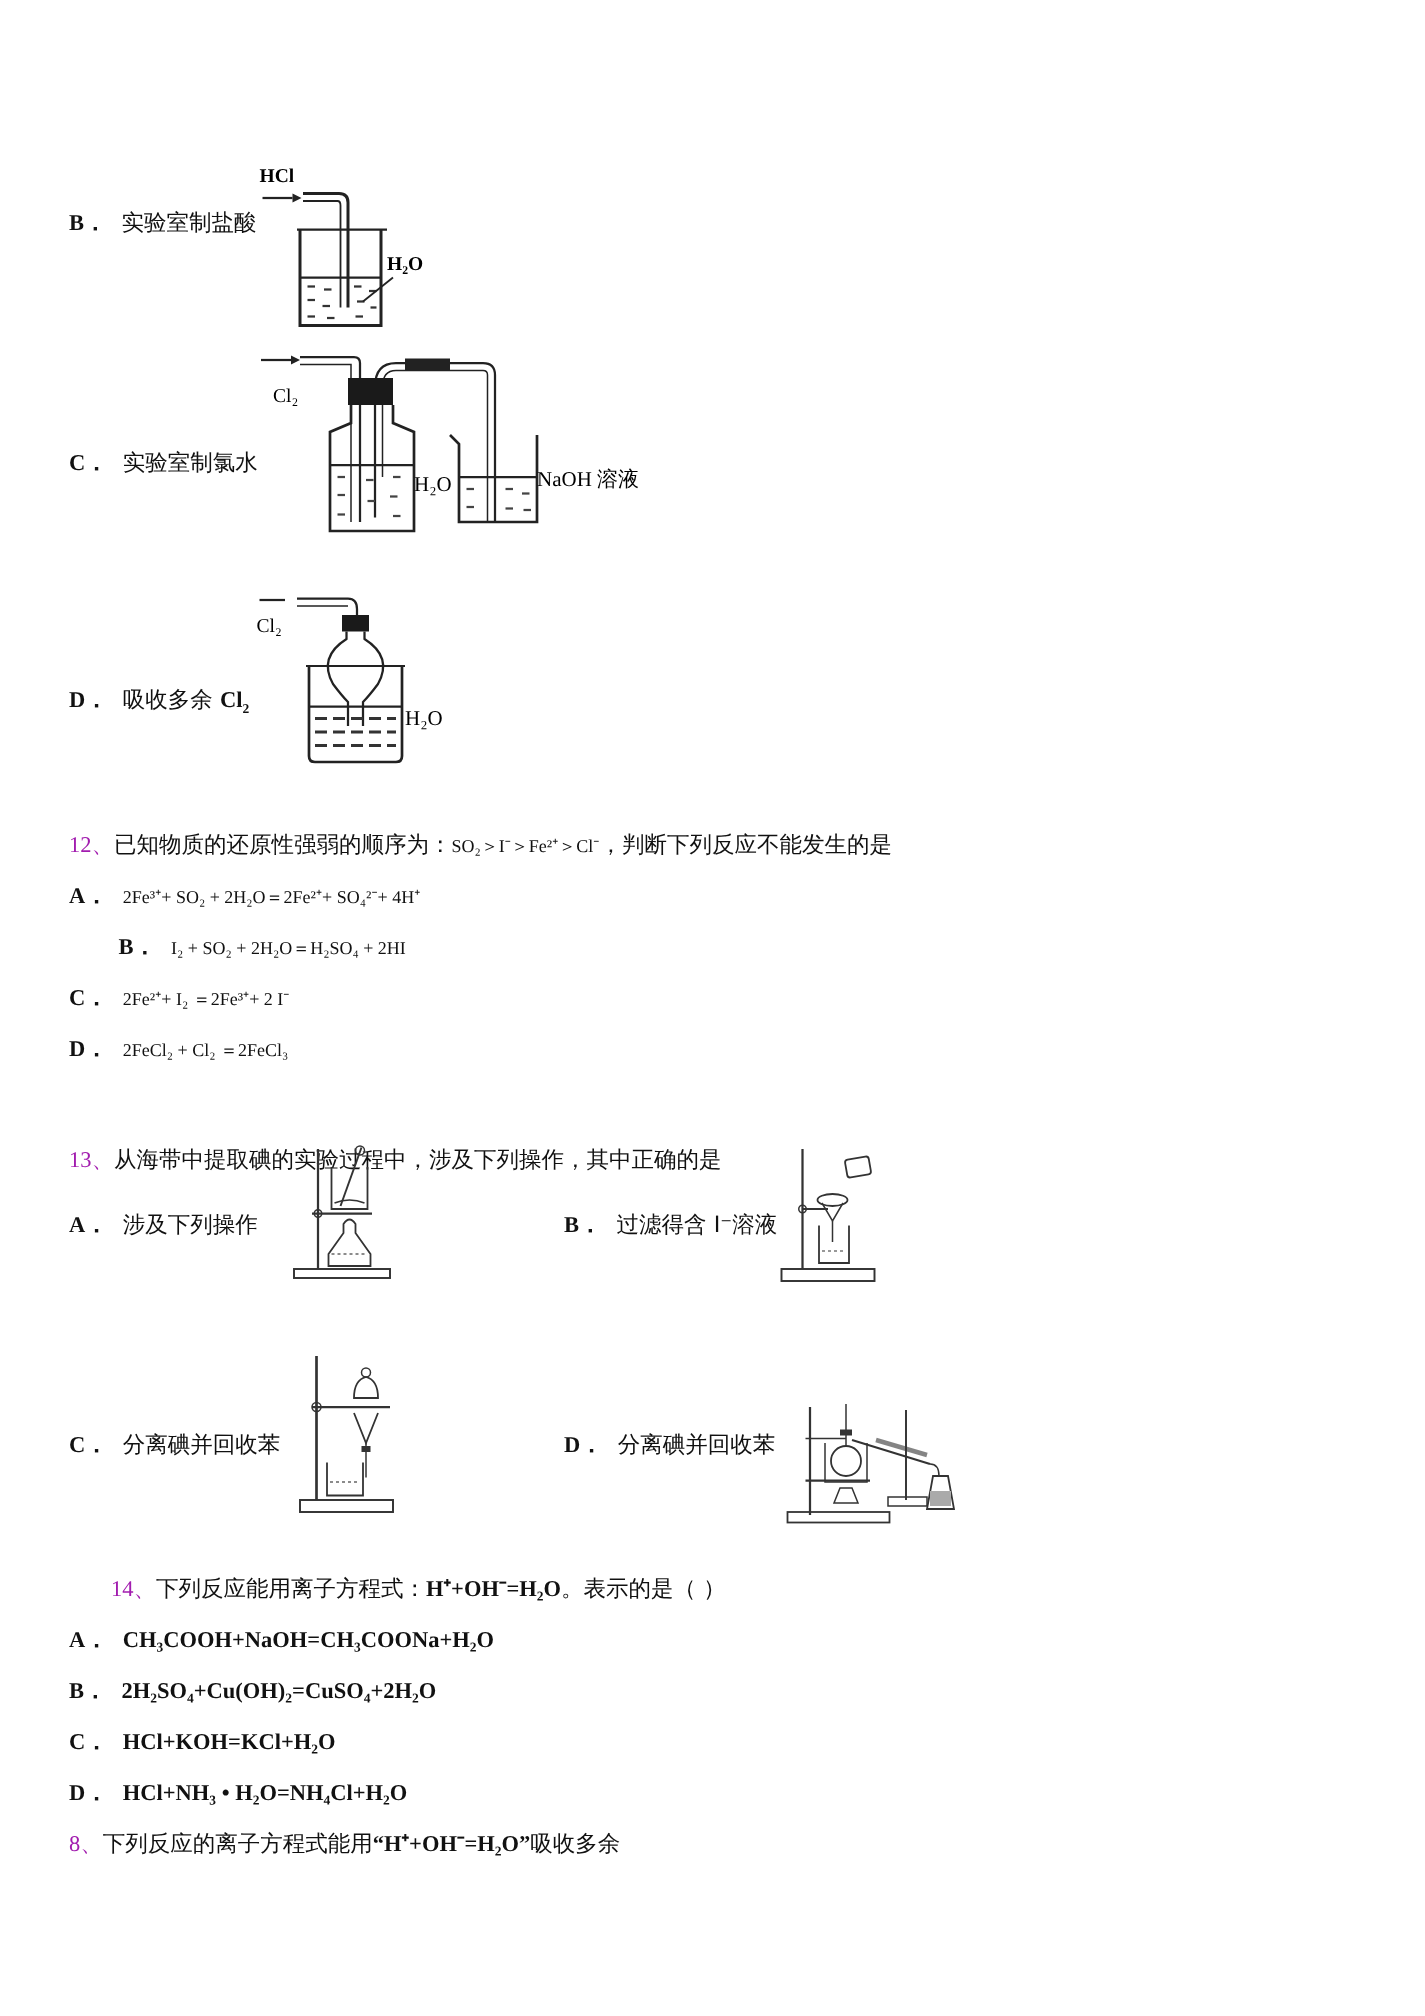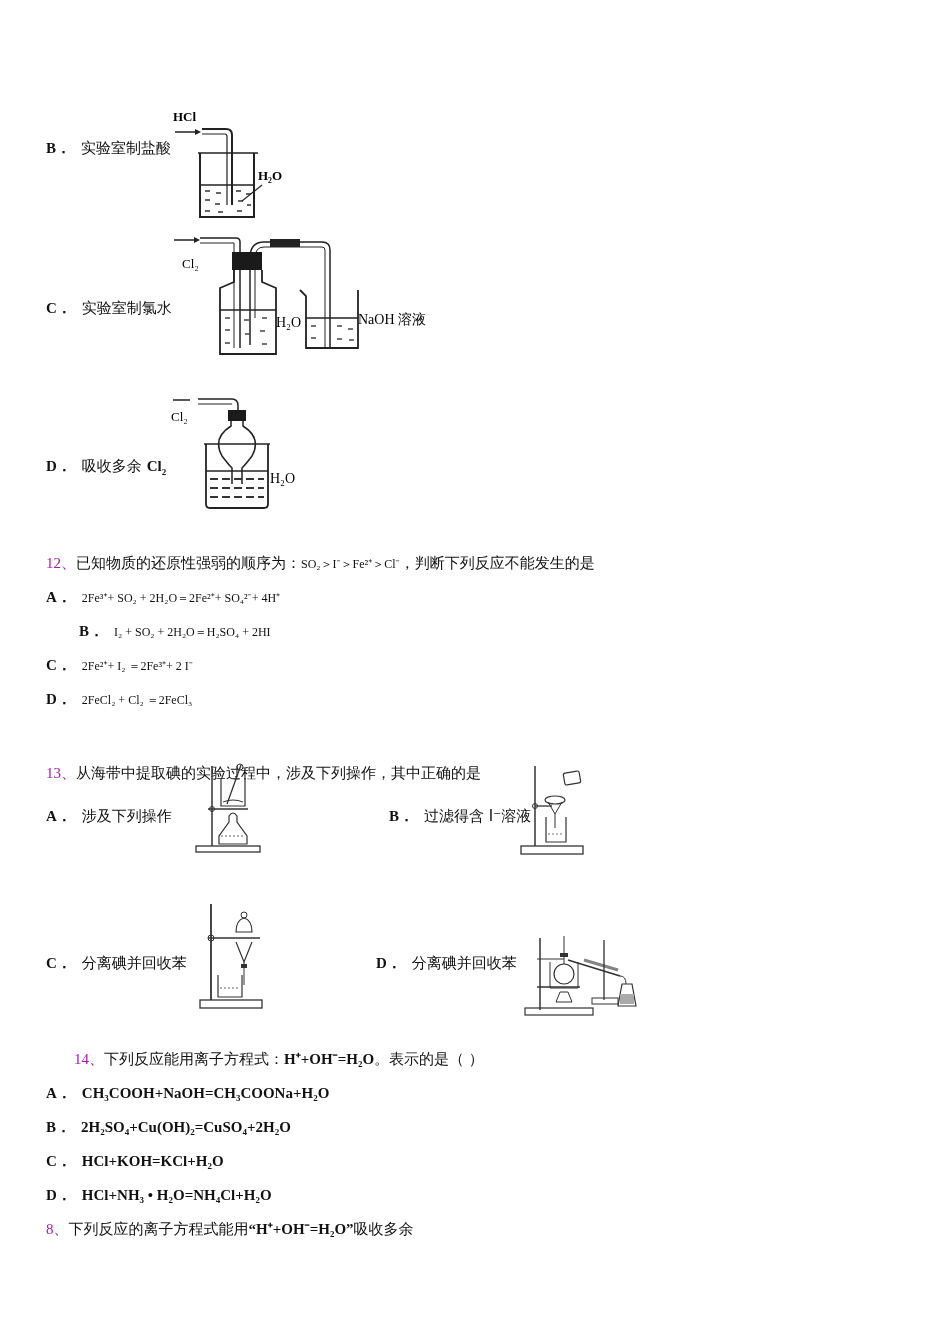--- a/index.html
+++ b/index.html
@@ -136,21 +136,21 @@
   <line x1="15" y1="49" x2="55" y2="49" stroke="#333" stroke-width="1.5"></line>
   <circle cx="19" cy="49" r="2.5" fill="none" stroke="#333"></circle>
   <path d="M28 18 V46 H52 V18" fill="none" stroke="#333" stroke-width="1.2"></path>
   <path d="M30 42 Q40 38 50 42" fill="none" stroke="#333"></path>
   <line x1="34" y1="44" x2="48" y2="5" stroke="#333" stroke-width="1.3"></line>
   <circle cx="47" cy="7" r="3" fill="none" stroke="#333"></circle>
   <path d="M36 56 Q40 50 44 56 V62 L54 76 V84 H26 V76 L36 62 Z" fill="none" stroke="#333" stroke-width="1.2"></path>
   <line x1="28" y1="76" x2="52" y2="76" stroke="#666" stroke-dasharray="2 2"></line>
 </svg>
 
-<div class="line" style="left:389px; top:806px;text-align:right;">
+<div class="line" style="left:376px; top:806px;text-align:right;">
   <span class="opt-letter">B．</span><span class="cjk">过滤得含 I⁻溶液</span>
 </div>
 <svg style="left:518px; top:762px;" width="70" height="95">
   <line x1="17" y1="4" x2="17" y2="84" stroke="#333" stroke-width="1.5"></line>
   <rect x="3" y="84" width="62" height="8" fill="none" stroke="#333" stroke-width="1.3"></rect>
   <line x1="17" y1="44" x2="34" y2="44" stroke="#333" stroke-width="1.3"></line>
   <circle cx="17" cy="44" r="2.5" fill="none" stroke="#333"></circle>
   <ellipse cx="37" cy="38" rx="10" ry="4" fill="none" stroke="#333" stroke-width="1.2"></ellipse>
   <path d="M30 40 L37 52 L44 40" fill="none" stroke="#333"></path>
   <line x1="37" y1="52" x2="37" y2="66" stroke="#333"></line>

